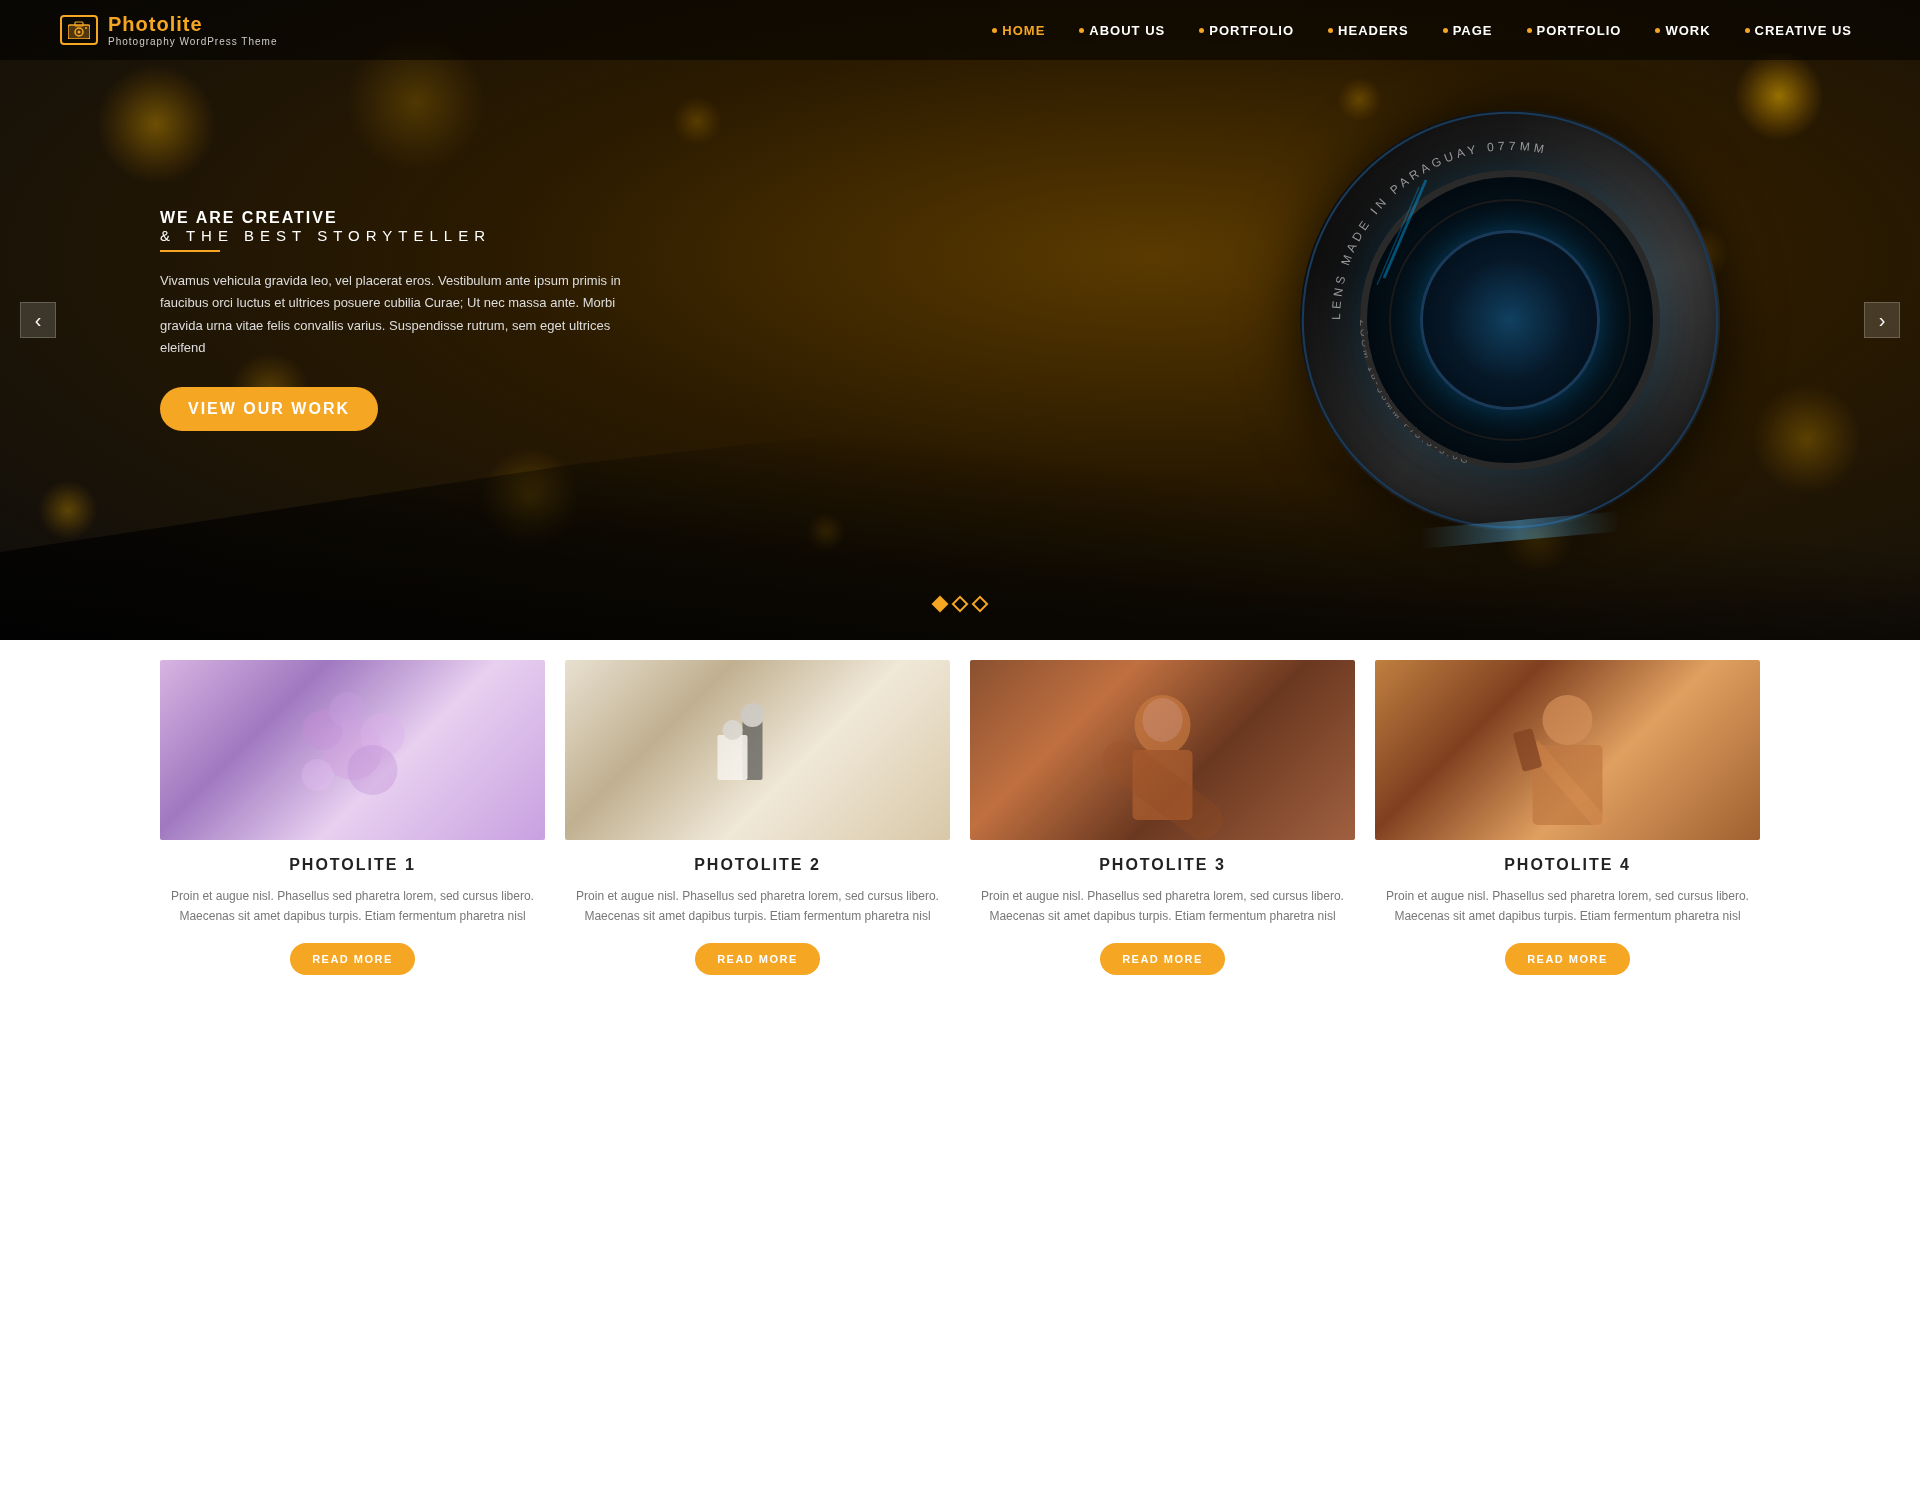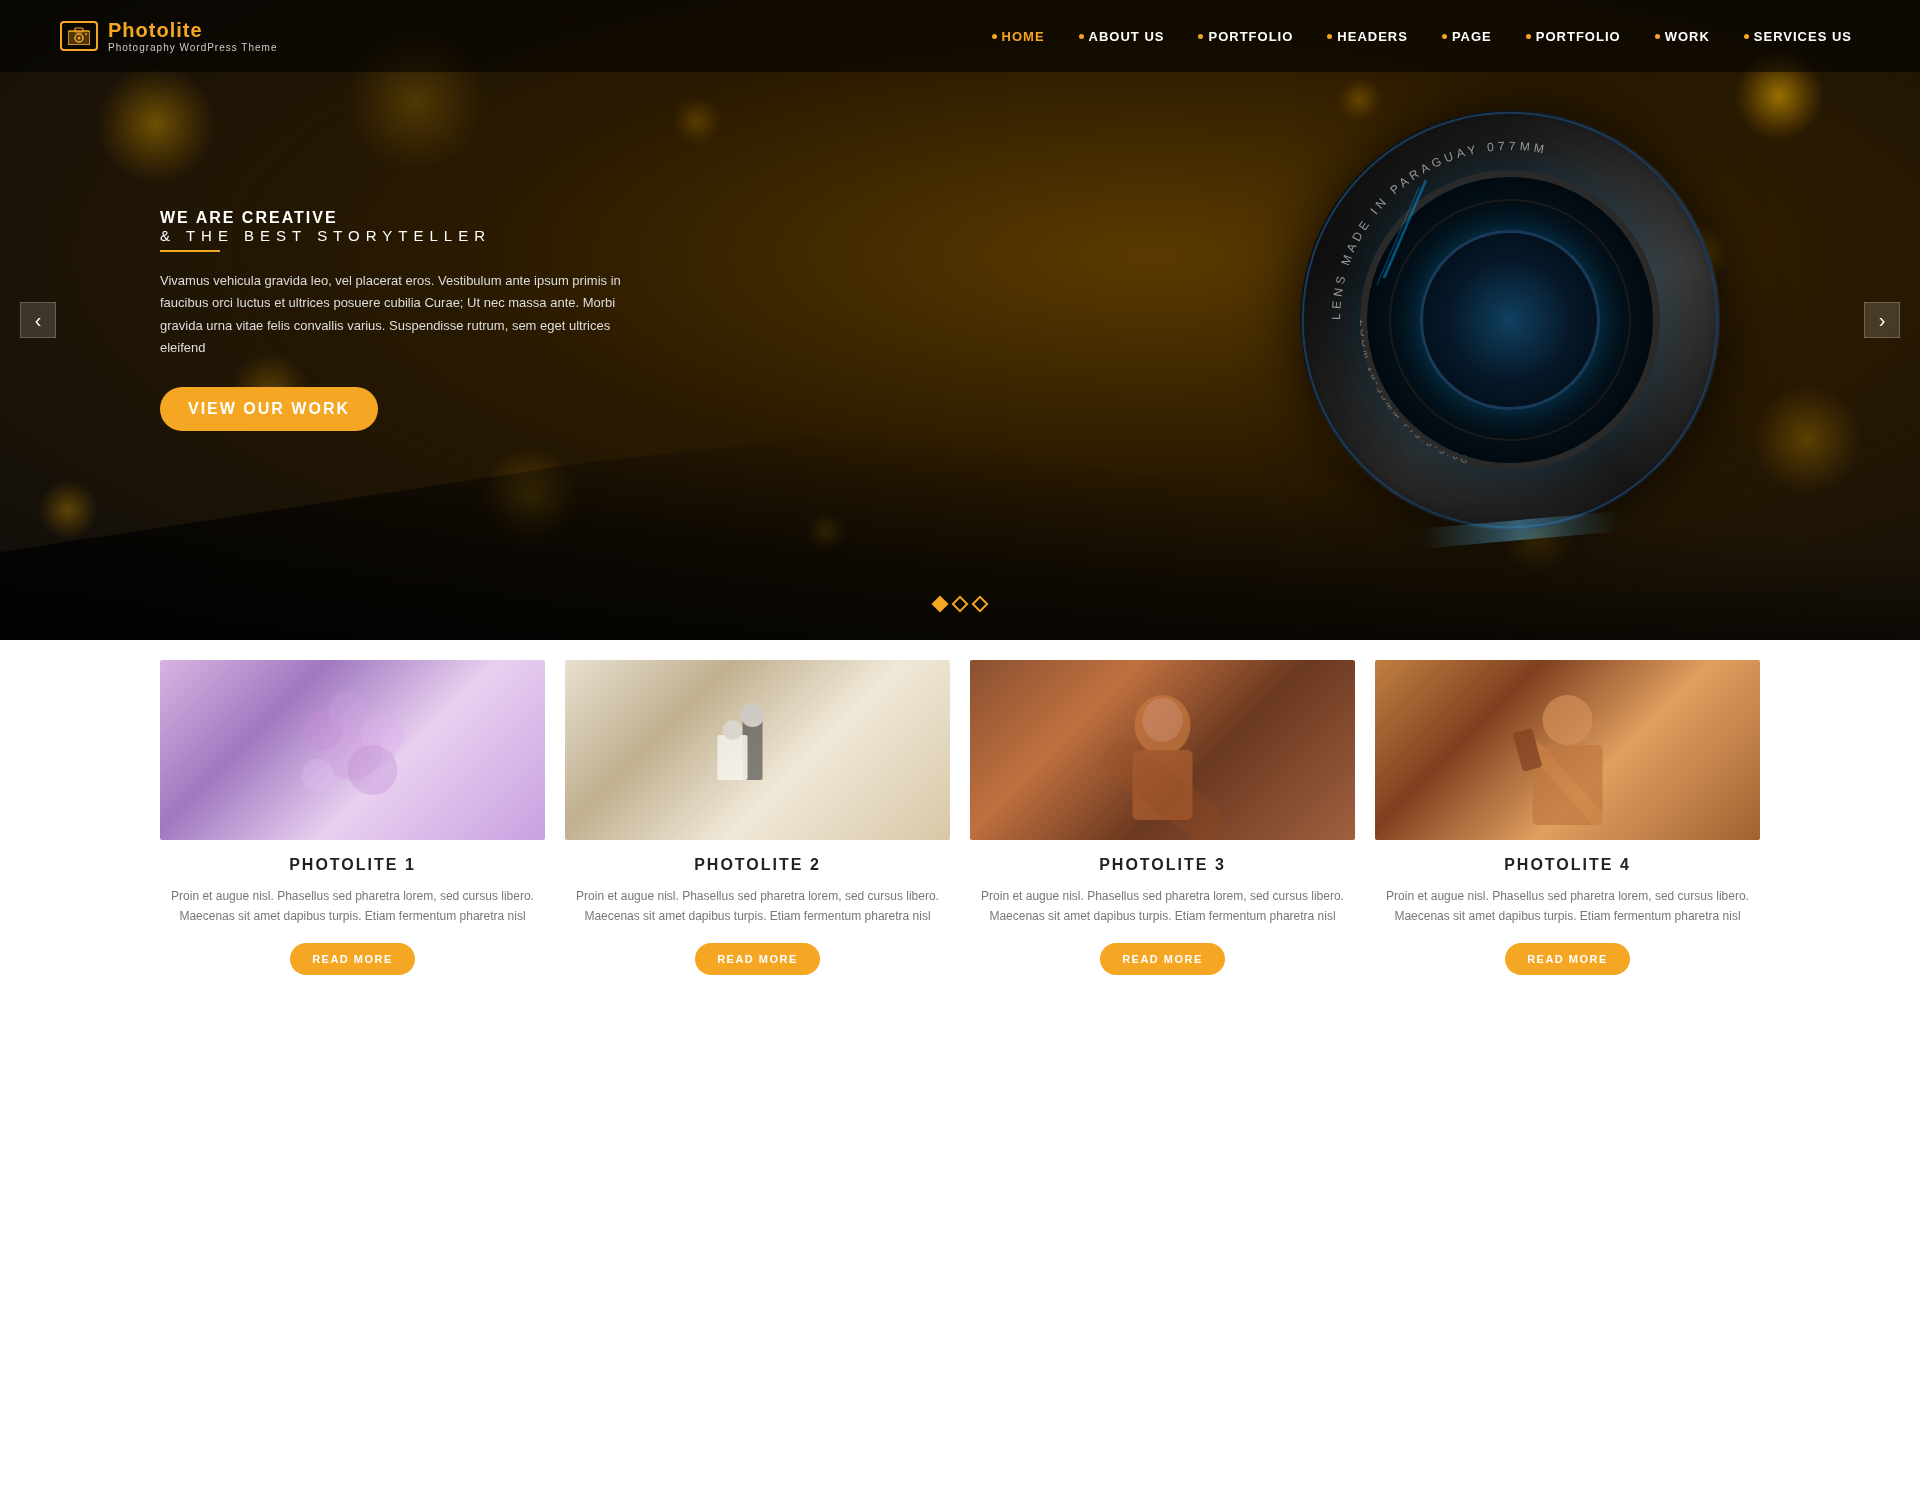--- a/index.html
+++ b/index.html
@@ -2,21 +2,21 @@
 <html><head>
   <meta charset="utf-8">
   <style>
     * { margin: 0; padding: 0; box-sizing: border-box; }
     body { font-family: Arial, sans-serif; background: #fff; overflow-x: hidden; }
 
     
     nav {
       position: absolute; top: 0; left: 0; right: 0; z-index: 100;
       display: flex; align-items: center; padding: 0 60px;
-      height: 72px; background: rgba(0,0,0,0.55);
+      height: 60px; background: rgba(0,0,0,0.55);
     }
     .logo-area { display: flex; align-items: center; gap: 10px; min-width: 220px; }
     .logo-icon {
       width: 38px; height: 30px; border: 2px solid #f5a623; border-radius: 4px;
       display: flex; align-items: center; justify-content: center; flex-shrink: 0;
     }
     .logo-icon svg { width: 22px; height: 18px; }
     .logo-text-wrap { display: flex; flex-direction: column; }
     .logo-name { color: #f5a623; font-size: 20px; font-weight: bold; letter-spacing: 1px; }
     .logo-sub { color: #ccc; font-size: 10px; letter-spacing: 1px; }
@@ -184,21 +184,21 @@
     <a class="nav-item">
       <span class="nav-dot"></span>
       <span>PORTFOLIO</span>
     </a>
     <a class="nav-item">
       <span class="nav-dot"></span>
       <span>WORK</span>
     </a>
     <a class="nav-item">
       <span class="nav-dot"></span>
-      <span>SERVICES US</span>
+      <span>CREATIVE US</span>
     </a>
   </div>
 </nav>
 
 <section class="hero">
 
   <div class="bokeh-container">
     <div class="bokeh" style="width:120px;height:120px;left:5%;top:10%;opacity:0.7;"></div>
     <div class="bokeh" style="width:80px;height:80px;left:12%;top:55%;opacity:0.5;"></div>
     <div class="bokeh" style="width:60px;height:60px;left:2%;top:75%;opacity:0.6;"></div>

